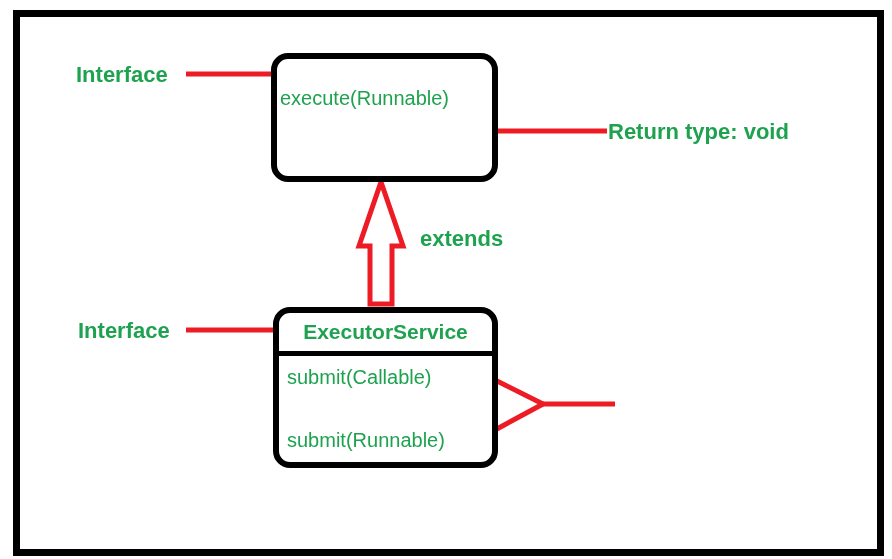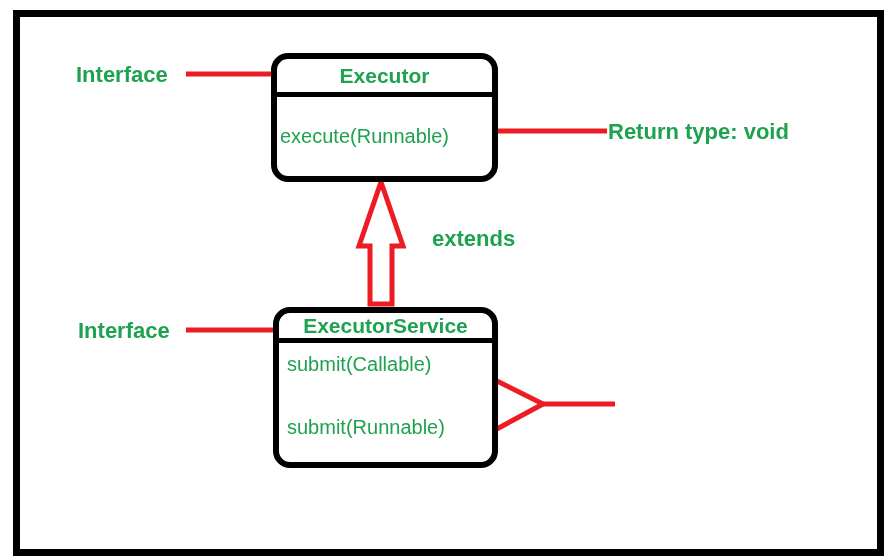--- a/index.html
+++ b/index.html
@@ -38,21 +38,21 @@
     border-bottom: 5px solid #000000;
     display: flex;
     align-items: center;
     justify-content: center;
     color: #1ea24f;
     font-weight: bold;
     font-size: 21px;
     white-space: nowrap;
   }
   .executor .box-title { height: 38px; }
-  .service  .box-title { height: 30px; }
+  .service  .box-title { height: 43px; }
   .box-body {
     display: flex;
     flex-direction: column;
     color: #1ea24f;
     font-weight: normal;
     font-size: 20px;
   }
   .executor .box-body {
     height: 79px;
     justify-content: center;
@@ -69,21 +69,21 @@
   .g-label {
     position: absolute;
     color: #1ea24f;
     font-weight: bold;
     font-size: 22px;
     line-height: 25px;
     white-space: nowrap;
   }
   .lbl-interface-top    { left: 76px;  top: 62px;  }
   .lbl-return-void      { left: 608px; top: 119px; }
-  .lbl-extends          { left: 420px; top: 226px; margin-left: 12px; }
+  .lbl-extends          { left: 420px; top: 226px; }
   .lbl-interface-bottom { left: 78px;  top: 318px; }
   .lbl-return-future    { left: 617px; top: 392px; }
 </style>
 </head>
 <body>
 
 <div class="canvas">
 
   <div class="frame"></div>
 
@@ -93,21 +93,20 @@
     <line x1="498" y1="131" x2="607" y2="131" stroke="#ed1c24" stroke-width="5"></line>
     <line x1="186" y1="330" x2="277" y2="330" stroke="#ed1c24" stroke-width="5"></line>
     <line x1="495" y1="380" x2="543" y2="404" stroke="#ed1c24" stroke-width="5"></line>
     <line x1="495" y1="430" x2="543" y2="404" stroke="#ed1c24" stroke-width="5"></line>
     <line x1="540" y1="404" x2="615" y2="404" stroke="#ed1c24" stroke-width="5"></line>
 
     <polygon points="381,182 403,246 392,246 392,304 370,304 370,246 359,246" fill="#ffffff" stroke="#ed1c24" stroke-width="5" stroke-linejoin="miter" stroke-miterlimit="12"></polygon>
   </svg>
 
   <div class="uml-box executor">
-    <div class="box-title">Executor</div>
     <div class="box-body">
       <div class="method">execute(Runnable)</div>
     </div>
   </div>
 
   <div class="uml-box service">
     <div class="box-title">ExecutorService</div>
     <div class="box-body">
       <div class="method">submit(Callable)</div>
       <div class="method">submit(Runnable)</div>

